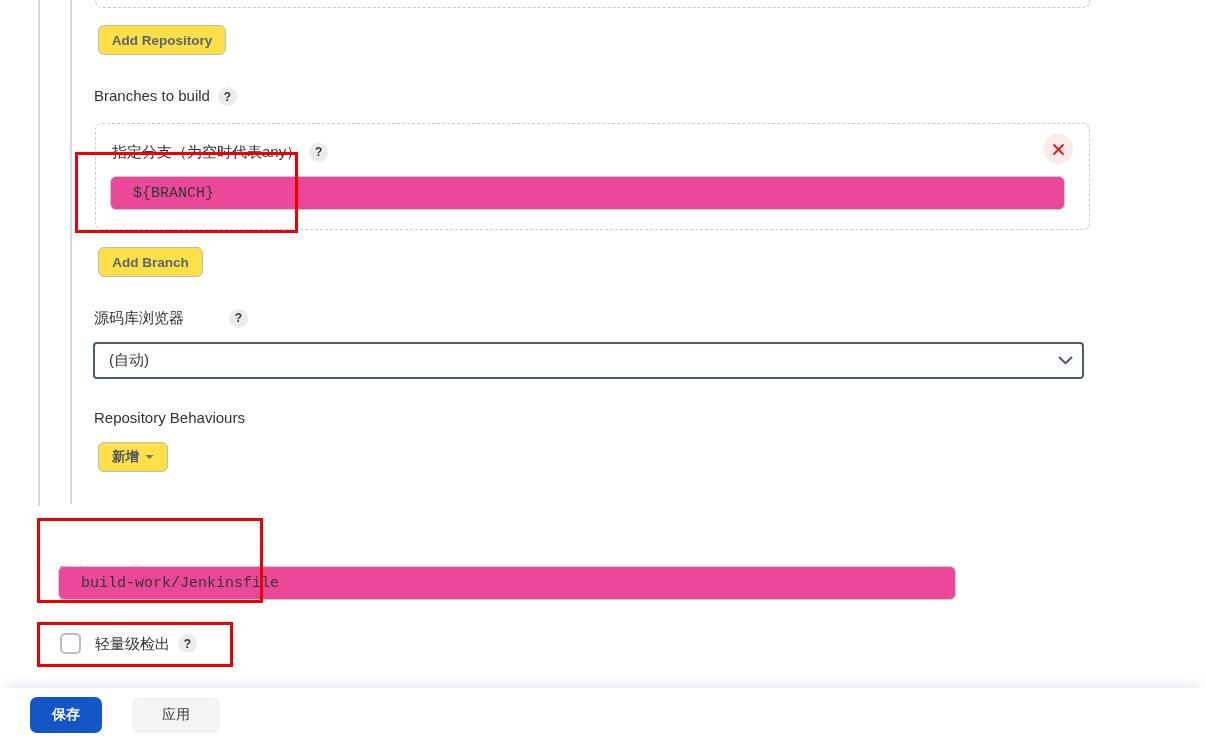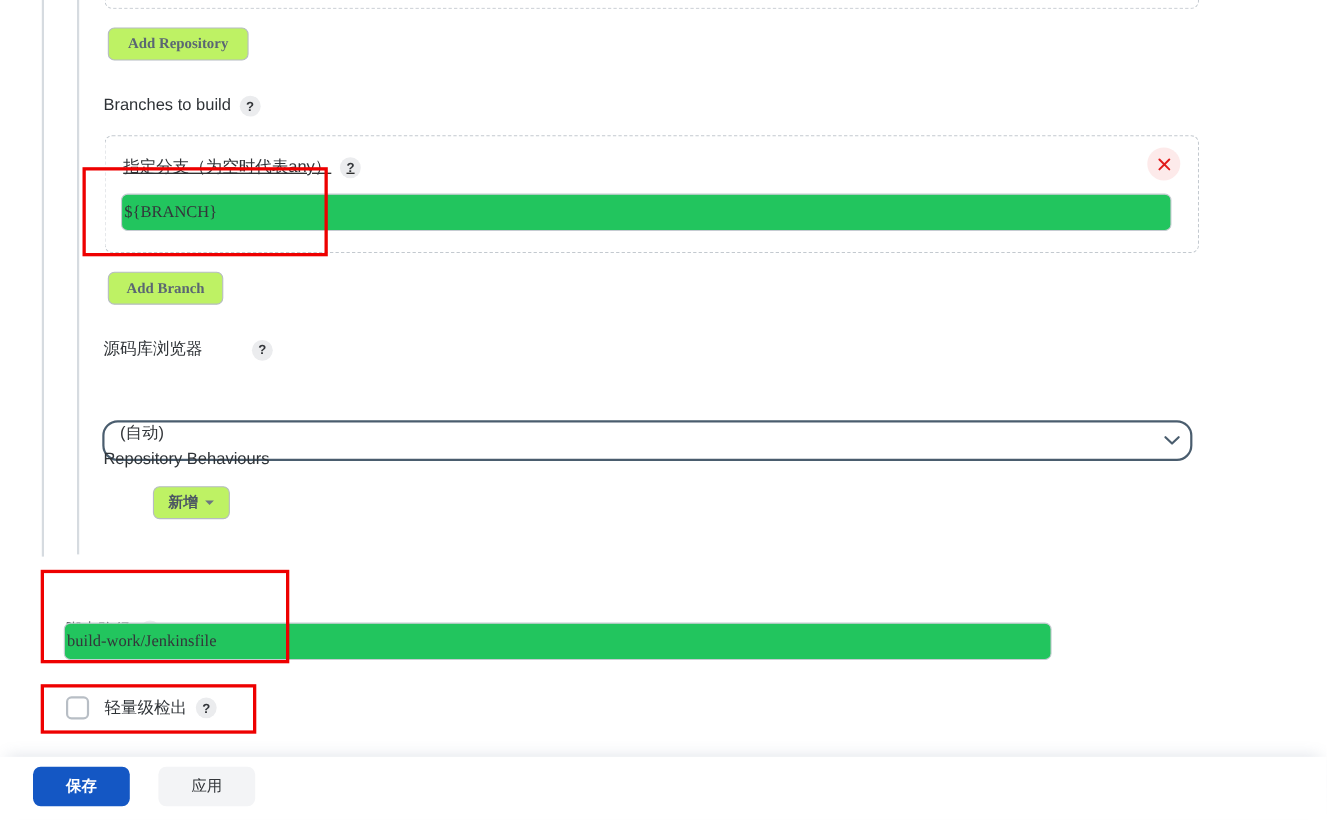--- a/index.html
+++ b/index.html
@@ -57,29 +57,29 @@
     line-height: 1;
     cursor: pointer;
   }
 
   
   .btn-outline {
     position: absolute;
     display: inline-flex;
     align-items: center;
     justify-content: center;
-    background: #bef264;
+    background: #fde047;
     border: 1px solid #b6bcc2;
     border-radius: 6px;
     color: #5a6673;
     font-size: 13.5px;
     font-weight: bold;
     cursor: pointer;
     box-sizing: border-box;
-    font-family: Liberation Serif, serif;
+    font-family: Liberation Sans, sans-serif;
   }
 
   
   .dashed-box {
     position: absolute;
     border: 1px dashed #c3c9cf;
     border-radius: 7px;
     box-sizing: border-box;
   }
   .dashed-top-only {
@@ -91,39 +91,39 @@
     border-bottom-right-radius: 7px;
     box-sizing: border-box;
   }
 
   
   .text-input {
     position: absolute;
     box-sizing: border-box;
     border: 1px solid #c6ccd2;
     border-radius: 6px;
-    background: #22c55e;
+    background: #ec4899;
     font-size: 15px;
     color: #33363a;
-    padding: 0 2px;
+    padding: 0 22px;
     outline: none;
-    font-family: Liberation Serif, serif;
+    font-family: Liberation Mono, monospace;
   }
   .text-input::placeholder { color: #9aa1a8; }
 
   
   .select-wrap {
     position: absolute;
     box-sizing: border-box;
     border: 2px solid #4a5d6e;
-    border-radius: 14px;
+    border-radius: 4px;
     background: #ffffff;
     display: flex;
-    cursor: pointer;
-    margin-top: 40px;
+    align-items: center;
+    cursor: pointer;
   }
   .select-value {
     font-size: 15px;
     color: #33363a;
     padding-left: 14px;
     flex: 1;
   }
   .chev {
     width: 34px;
     display: flex;
@@ -225,21 +225,21 @@
 
 <button class="btn-outline" style="left:98px; top:25px; width:128px; height:30px;">Add Repository</button>
 
 <div style="position:absolute; left:94px; top:86px; display:flex; align-items:flex-end;">
   <span class="field-label">Branches to build</span>
   <span class="help-badge">?</span>
 </div>
 
 <div class="dashed-box" style="left:95px; top:123px; width:995px; height:107px;"></div>
 
-<div style="position:absolute; left:112px; top:142px; display:flex; align-items:center;text-decoration:underline;">
+<div style="position:absolute; left:112px; top:142px; display:flex; align-items:center;">
   <span class="field-label">指定分支（为空时代表any）</span>
   <span class="help-badge">?</span>
 </div>
 
 <button class="del-btn" style="left:1043px; top:134px;">
   <svg width="13" height="13" viewBox="0 0 13 13">
     <path d="M2 2 L11 11 M11 2 L2 11" stroke="#e01b1b" stroke-width="1.8" stroke-linecap="round" fill="none"></path>
   </svg>
 </button>
 
@@ -258,21 +258,21 @@
   <span class="select-value">(自动)</span>
   <span class="chev">
     <svg width="15" height="9" viewBox="0 0 15 9">
       <path d="M1.5 1.5 L7.5 7.2 L13.5 1.5" stroke="#4a5d6e" stroke-width="2" fill="none" stroke-linecap="round" stroke-linejoin="round"></path>
     </svg>
   </span>
 </div>
 
 <div class="field-label" style="position:absolute; left:94px; top:408px;">Repository Behaviours</div>
 
-<button class="btn-outline" style="left:98px; top:442px; width:70px; height:30px; gap:6px;margin-left:41px;">
+<button class="btn-outline" style="left:98px; top:442px; width:70px; height:30px; gap:6px;">
   <span style="color:#4c5663; font-weight:bold; font-size:13.5px;">新增</span>
   <span style="display:inline-flex;">
     <svg width="9" height="6" viewBox="0 0 9 6">
       <path d="M0.5 1 L4.5 5 L8.5 1" fill="#6b7580"></path>
     </svg>
   </span>
 </button>
 
 <div style="position:absolute; left:59px; top:563px; display:flex; align-items:center;">
   <span class="field-label">脚本路径</span>
@@ -285,15 +285,15 @@
 
 <div class="cbox" style="left:60px; top:633px;"></div>
 <div style="position:absolute; left:95px; top:634px; display:flex; ">
   <span class="field-label">轻量级检出</span>
   <span class="help-badge">?</span>
 </div>
 
 <div class="annot" style="left:37px; top:622px; width:196px; height:45px;"></div>
 
 <div class="bottom-bar">
-  <button class="btn-primary" style="left:30px; top:9px; width:88px; height:36px;">保存</button>
-  <button class="btn-secondary" style="left:144px; top:9px; width:88px; height:36px;text-align:right;">应用</button>
+  <button class="btn-primary" style="left:30px; top:9px; width:72px; height:36px;">保存</button>
+  <button class="btn-secondary" style="left:132px; top:9px; width:88px; height:36px;text-align:right;">应用</button>
 </div>
 
 </body></html>

